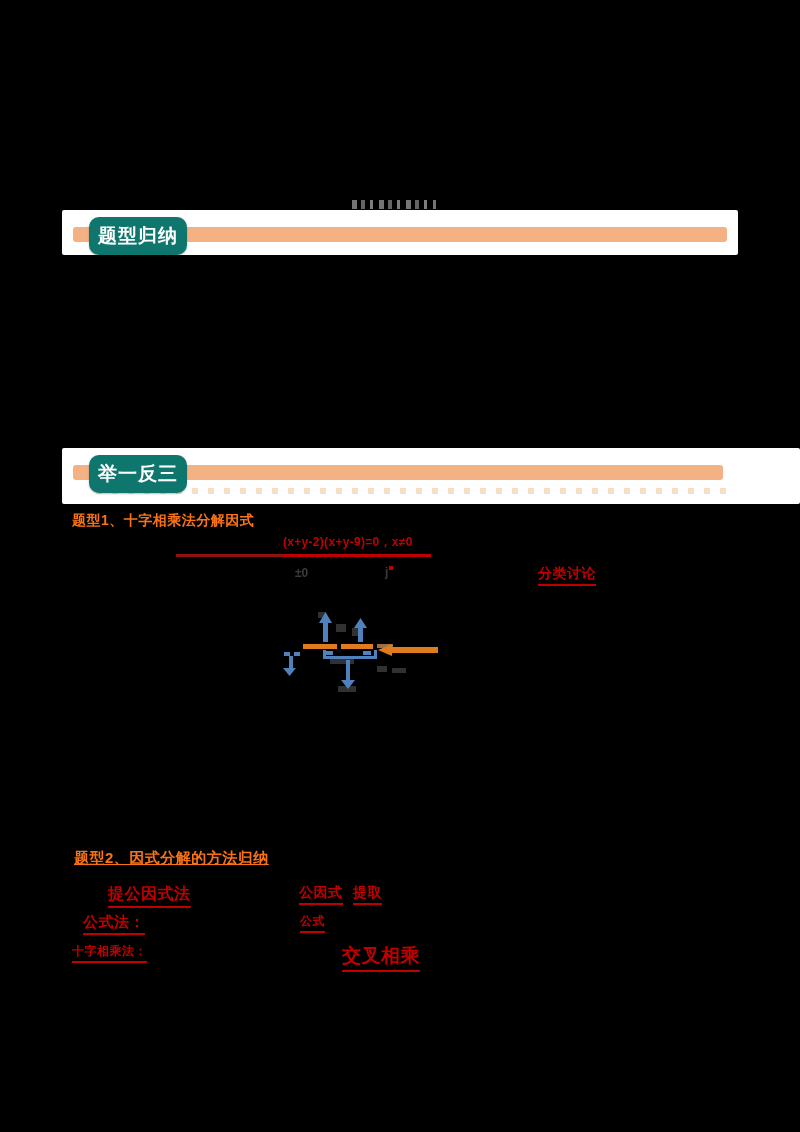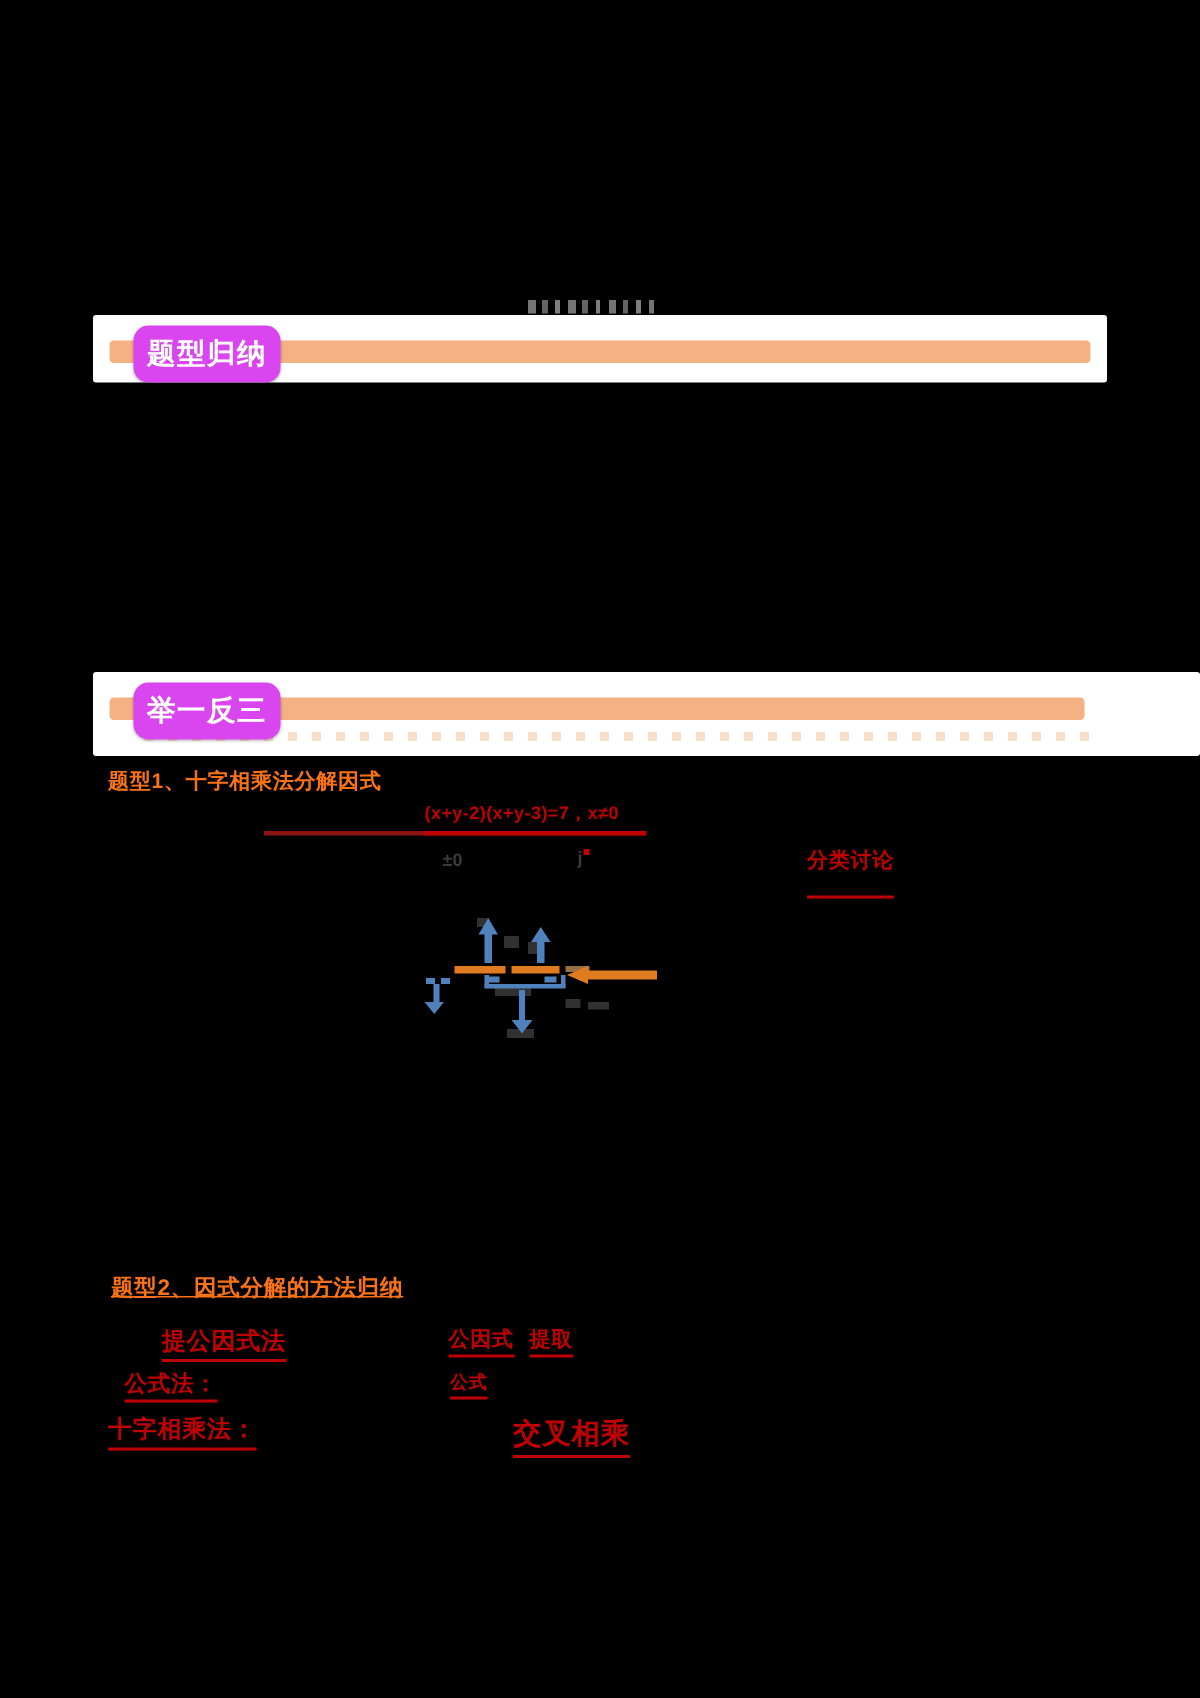--- a/index.html
+++ b/index.html
@@ -17,21 +17,21 @@
   .strip{background:#ffffff;border-radius:2px;}
   .strip1{left:62px;top:210px;width:676px;height:45px;}
   .strip2{left:62px;top:448px;width:738px;height:56px;}
 
   
   .bar{height:15px;background:#f4b183;border-radius:3px;}
   .bar1{left:73px;top:227px;width:654px;}
   .bar2{left:73px;top:465px;width:650px;}
 
   
-  .badge{width:98px;height:38px;background:#d946ef;border-radius:10px;
+  .badge{width:98px;height:38px;background:#0f766e;border-radius:10px;
     color:#fff;font-size:19px;font-weight:bold;display:flex;
     align-items:center;justify-content:center;letter-spacing:1px;
     box-shadow:0 1px 2px rgba(0,0,0,.25);}
   .badge1{left:89px;top:217px;}
   .badge2{left:89px;top:455px;text-align:right;}
 
   
   .dots{left:96px;top:488px;width:630px;height:6px;opacity:.85;
     background:repeating-linear-gradient(90deg,#f6d9bd 0 6px,transparent 6px 16px);}
 
@@ -45,29 +45,29 @@
   .redline-base{left:176px;top:554px;width:254px;height:3px;background:#8f1212;}
   .redline-hot{left:283px;top:554px;width:148px;height:3px;background:#c00000;}
 
   .frag-dark{color:#3c3c3c;font-size:12px;font-weight:bold;}
   .frag1{left:295px;top:566px;}
   .frag2{left:385px;top:565px;}
   .frag2 .reddot{display:inline-block;width:4px;height:4px;background:#c00000;
      vertical-align:top;margin-left:1px;margin-top:1px;}
 
   .note-phrase{left:538px;top:565px;font-size:14px;letter-spacing:.5px;
-    border-bottom:2px solid #c00000;padding-bottom:14px;}
+    border-bottom:2px solid #c00000;padding-bottom:1px;}
 
   .diagram{left:270px;top:600px;width:200px;height:100px;}
 
   .row-red{font-weight:bold;color:#c00000;}
   .term{border-bottom:2px solid #c00000;padding-bottom:1px;letter-spacing:.5px;}
   .note{border-bottom:2px solid #c00000;padding-bottom:1px;letter-spacing:.5px;}
   .r1{top:884px;margin-left:36px;} .r2{top:913px;} .r3{top:943px;}
-  .t1{left:72px;font-size:16px;} .t2{left:83px;font-size:15px;} .t3{left:72px;font-size:16px;}
+  .t1{left:72px;font-size:16px;} .t2{left:83px;font-size:15px;} .t3{left:72px;font-size:12px;}
   .n1a{left:263px;font-size:14px;} .n1b{left:317px;font-size:14px;}
   .n2a{left:300px;font-size:12px;} .n3a{left:342px;font-size:19px;}
 </style>
 </head>
 <body>
 
 <div id="page">
 
   <div class="abs top-frag"></div>
 
@@ -79,21 +79,21 @@
 
   <div class="abs strip strip2"></div>
   <div class="abs bar bar2"></div>
   <div class="abs dots"></div>
   <div class="abs badge badge2">
     <span>举一反三</span>
   </div>
 
   <div class="abs h-blue h-blue1">题型1、十字相乘法分解因式</div>
 
-  <div class="abs red formula">(x+y-2)(x+y-3)=7，x≠0</div>
+  <div class="abs red formula">(x+y-2)(x+y-9)=0，x≠0</div>
   <div class="abs redline-base"></div>
   <div class="abs redline-hot"></div>
 
   <div class="abs frag-dark frag1">±0</div>
   <div class="abs frag-dark frag2">
     <span>j</span><span class="reddot"></span>
   </div>
   <div class="abs red note-phrase">分类讨论</div>
 
   <div class="abs diagram">

